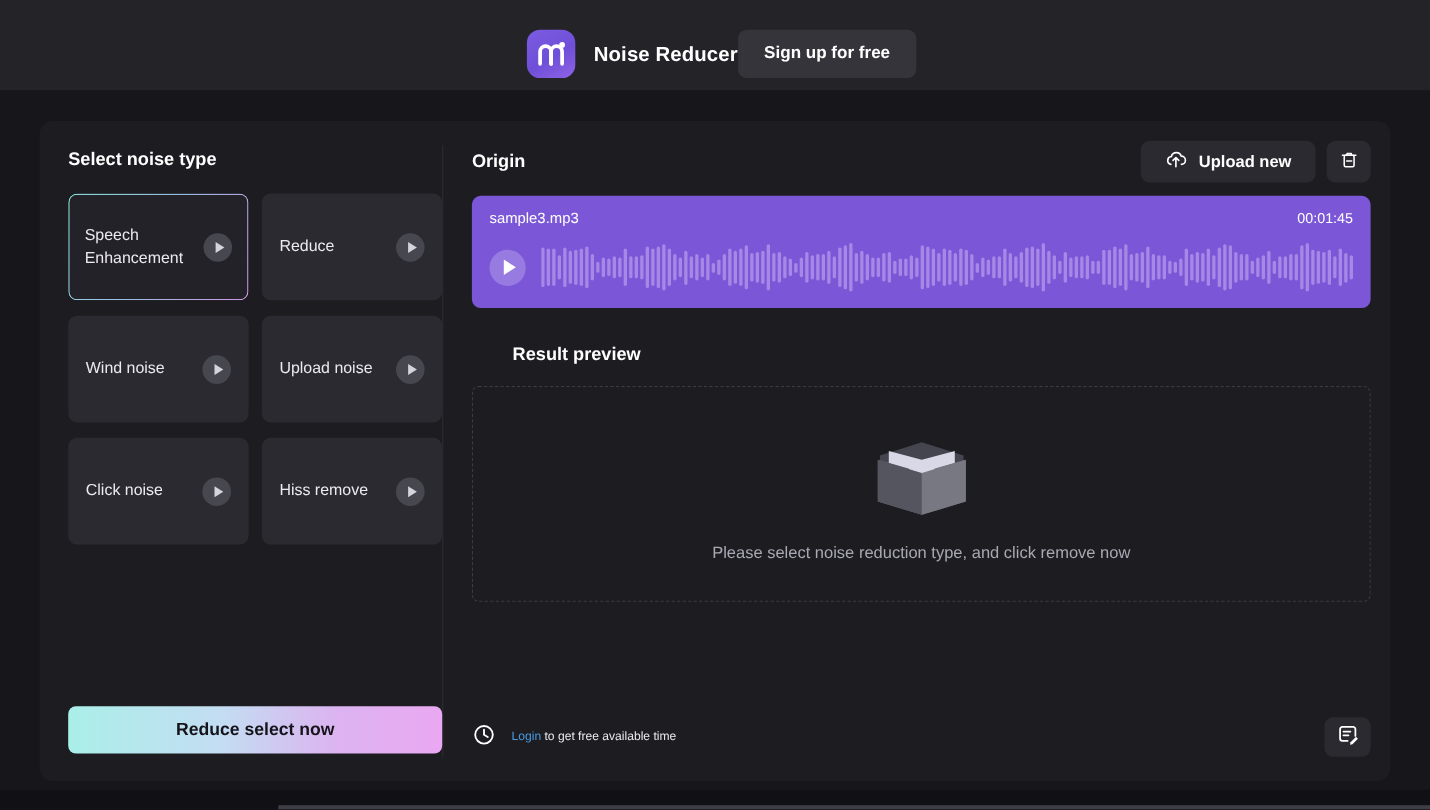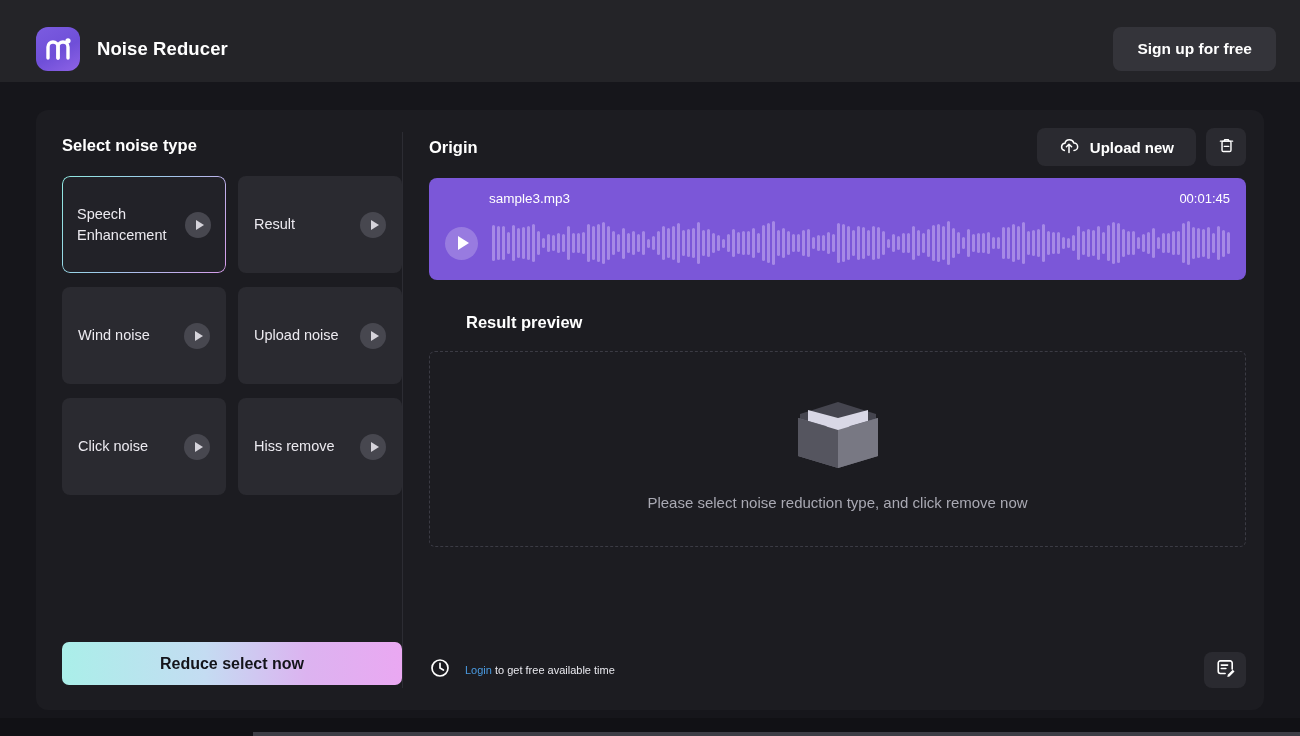--- a/index.html
+++ b/index.html
@@ -7,21 +7,21 @@
     width: 1300px; height: 736px;
     background: #16161b;
     font-family: "Liberation Sans", sans-serif;
     overflow: hidden;
   }
   .app { position: relative; width: 1300px; height: 736px; background: #16161b; }
 
   
   .header {
     height: 82px; background: #242428;
-    display: flex; align-items: center; justify-content: space-between;
+    display: flex; align-items: center; justify-content: center;
     padding: 16px 24px 0 36px;
   }
   .brand { display: flex; align-items: center; gap: 17px; }
   .logo {
     width: 44px; height: 44px; border-radius: 12px;
     background: linear-gradient(150deg, #7b5ce0 0%, #6f4fd8 55%, #8e63e6 100%);
     display: flex; align-items: center; justify-content: center;
     position: relative; flex: none;
   }
   .logo svg { display: block; }
@@ -115,21 +115,21 @@
     width: 40px; height: 38px; cursor: pointer;
     display: flex; align-items: center; justify-content: center;
   }
 
   .player {
     margin-top: 20px; height: 102px; border-radius: 8px;
     background: #7b57d8; position: relative; overflow: hidden;
     padding: 13px 16px 0 16px;
   }
   .player-top { display: flex; align-items: center; justify-content: space-between; }
-  .player-name { color: #fff; font-size: 13.5px; margin-left: 44px; }
+  .player-name { color: #fff; font-size: 13.5px; }
   .player-time { color: #fff; font-size: 13px; }
   .player-body { display: flex; align-items: center; gap: 14px; margin-top: 10px; }
   .player-play {
     width: 33px; height: 33px; border-radius: 50%;
     background: rgba(255,255,255,.22); flex: none; cursor: pointer;
     display: flex; align-items: center; justify-content: center;
   }
   .player-play .tri {
     width: 0; height: 0;
     border-left: 11px solid #fff;
@@ -202,21 +202,21 @@
     <div class="left-pane">
       <div class="section-title">Select noise type</div>
       <div class="noise-grid" id="noise-grid">
           <div class="noise-card selected">
             <div class="noise-label">Speech Enhancement</div>
             <div class="play-circle">
               <span class="tri"></span>
             </div>
           </div>
           <div class="noise-card">
-            <div class="noise-label">Result</div>
+            <div class="noise-label">Reduce</div>
             <div class="play-circle">
               <span class="tri"></span>
             </div>
           </div>
           <div class="noise-card">
             <div class="noise-label">Wind noise</div>
             <div class="play-circle">
               <span class="tri"></span>
             </div>
           </div>

